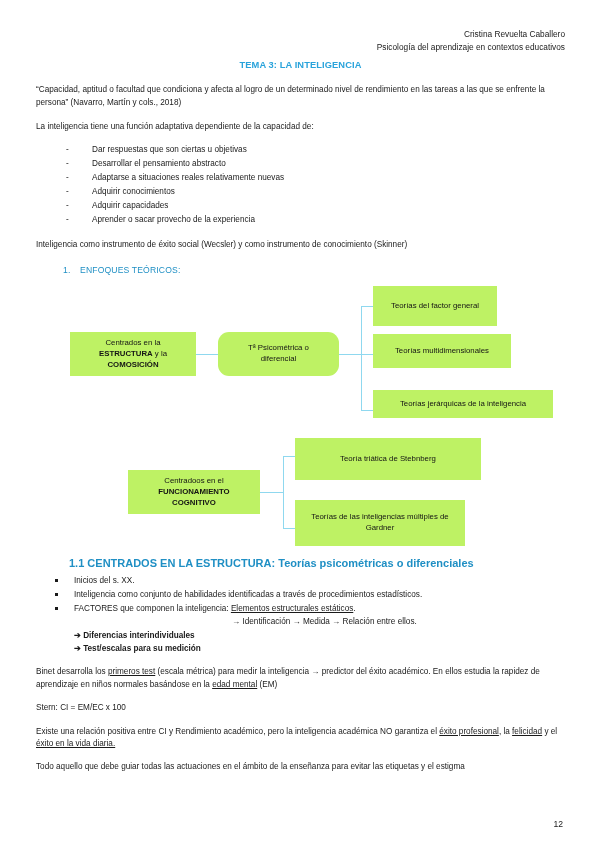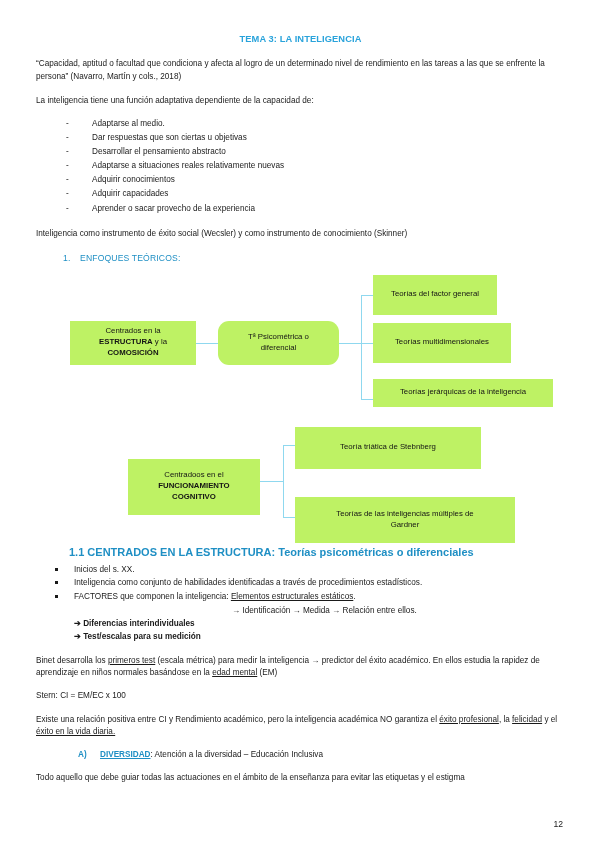--- a/index.html
+++ b/index.html
@@ -168,28 +168,31 @@
     right: 36px; bottom: 18px;
     font-size: 8.6px;
     color: #1a1a1a;
   }
 </style>
 </head>
 <body>
 
 <div class="page">
 
+  <div class="hdr">
+    <div>Cristina Revuelta Caballero</div>
+    <div>Psicología del aprendizaje en contextos educativos</div>
+  </div>
   <div class="doc-title">TEMA 3: LA INTELIGENCIA</div>
 
   <p class="para">“Capacidad, aptitud o facultad que condiciona y afecta al logro de un determinado nivel de rendimiento en las tareas a las que se enfrente la persona” (Navarro, Martín y cols., 2018)</p>
 
   <p class="para">La inteligencia tiene una función adaptativa dependiente de la capacidad de:</p>
 
   <ul class="dash">
-    <li>Adaptarse al medio.</li>
     <li>Dar respuestas que son ciertas u objetivas</li>
     <li>Desarrollar el pensamiento abstracto</li>
     <li>Adaptarse a situaciones reales relativamente nuevas</li>
     <li>Adquirir conocimientos</li>
     <li>Adquirir capacidades</li>
     <li>Aprender o sacar provecho de la experiencia</li>
   </ul>
 
   <p class="para">Inteligencia como instrumento de éxito social (Wecsler) y como instrumento de conocimiento (Skinner)</p>
 
@@ -216,47 +219,47 @@
 
     <div class="conn h" style="left:303px; top:70px; width:22px;"></div>
     <div class="conn v" style="left:325px; top:22px; height:104px;"></div>
     <div class="conn h" style="left:325px; top:22px; width:12px;"></div>
     <div class="conn h" style="left:325px; top:70px; width:12px;"></div>
     <div class="conn h" style="left:325px; top:126px; width:12px;"></div>
 
     <div class="node" style="left:337px; top:2px; width:124px; height:40px;">
       <span class="ln">Teorías del factor general</span>
     </div>
-    <div class="node" style="left:337px; top:50px; width:138px; height:40px;">
+    <div class="node" style="left:337px; top:50px; width:138px; height:34px;">
       <span class="ln">Teorías multidimensionales</span>
     </div>
     <div class="node" style="left:337px; top:106px; width:180px; height:28px;align-items:center;">
       <span class="ln">Teorías jerárquicas de la inteligencia</span>
     </div>
   </div>
 
   <div class="diagram" id="diagram-two">
 
-    <div class="node" style="left:92px; top:32px; width:132px; height:56px;">
+    <div class="node" style="left:92px; top:32px; width:132px; height:44px;">
       <span>
         <span class="ln">Centradoos en el</span>
         <span class="ln strong">FUNCIONAMIENTO</span>
         <span class="ln strong">COGNITIVO</span>
       </span>
     </div>
 
     <div class="conn h" style="left:224px; top:54px; width:23px;"></div>
     <div class="conn v" style="left:247px; top:18px; height:72px;"></div>
     <div class="conn h" style="left:247px; top:18px; width:12px;"></div>
     <div class="conn h" style="left:247px; top:90px; width:12px;"></div>
 
     <div class="node" style="left:259px; top:0px; width:186px; height:42px;">
       <span class="ln">Teoría triática de Stebnberg</span>
     </div>
-    <div class="node" style="left:259px; top:62px; width:220px; height:46px;margin-top:8px;">
+    <div class="node" style="left:259px; top:62px; width:170px; height:46px;">
       <span>
         <span class="ln">Teorías de las inteligencias múltiples de</span>
         <span class="ln">Gardner</span>
       </span>
     </div>
   </div>
 
   <p class="sub-head"><span>1.1 CENTRADOS EN LA ESTRUCTURA:</span><span> Teorías psicométricas o diferenciales</span></p>
 
   <ul class="sq">
@@ -268,18 +271,17 @@
   <p class="indent-arrow">→ Identificación → Medida → Relación entre ellos.</p>
   <p class="arrow-line">➔ Diferencias interindividuales</p>
   <p class="arrow-line">➔ Test/escalas para su medición</p>
 
   <p class="para tight"><span class="b">Binet</span><span> desarrolla los </span><span class="u">primeros test</span><span> (escala métrica) para medir la inteligencia → predictor del éxito académico. En ellos estudia la rapidez de aprendizaje en niños normales basándose en la </span><span class="u">edad mental</span><span> (EM)</span></p>
 
   <p class="para tight"><span class="b">Stern</span><span>: CI = EM/EC x 100</span></p>
 
   <p class="para tight"><span>Existe una relación positiva entre </span><span class="b">CI</span><span> y </span><span class="b">Rendimiento académico</span><span>, pero la inteligencia académica NO garantiza el </span><span class="u">éxito profesional</span><span>, la </span><span class="u">felicidad</span><span> y el </span><span class="u">éxito en la vida diaria.</span></p>
 
-  <p class="letter-item"><span class="lt">A)</span><span class="kw">DIVERSIDAD</span><span>: Atención a la diversidad – Educación Inclusiva</span></p>
 
   <p class="para tight">Todo aquello que debe guiar todas las actuaciones en el ámbito de la enseñanza para evitar las etiquetas y el estigma</p>
 
   <div class="page-no">12</div>
 </div>
 
 </body></html>

